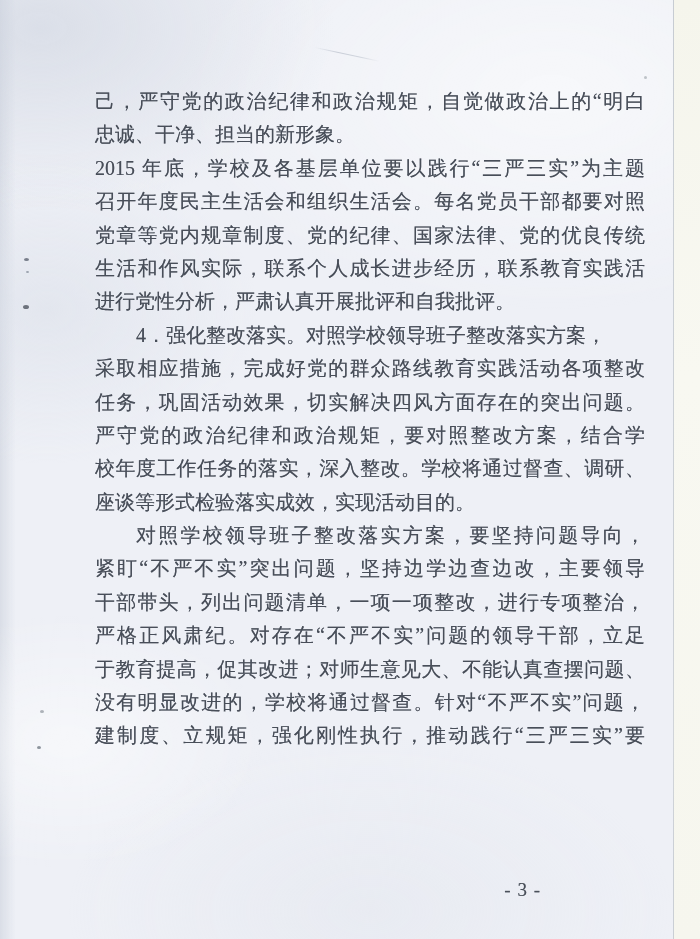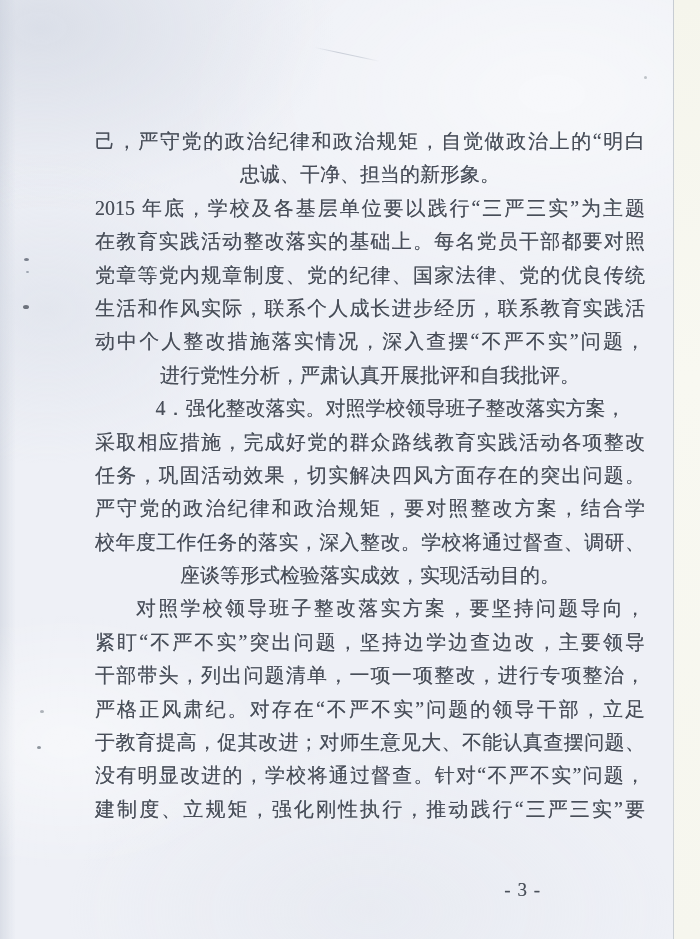--- a/index.html
+++ b/index.html
@@ -26,23 +26,22 @@
   
   .scanner-strip{
     position:absolute;left:674px;top:0;width:26px;height:939px;
     background:linear-gradient(180deg,#f5f5ec 0%,#f8f8f1 40%,#f6f6ee 100%);
   }
   .textblock{
     position:absolute;left:95px;top:85px;width:550px;
     color:#484e59;
     font-size:20px;line-height:33.4px;
     text-shadow:0 0 0.5px rgba(72,78,89,0.65);
-    margin-top:40px;
   }
-  .line{height:33.4px;overflow:visible;text-align:center;}
+  .line{height:33.4px;overflow:visible;text-align:left;}
   .line.fill{text-align:justify;text-align-last:justify;}
   .line.indent{padding-left:41px;}
   .pagenum{
     position:absolute;right:132px;top:879px;
     color:#4a505a;font-size:19px;line-height:22px;letter-spacing:1px;
     text-shadow:0 0 0.5px rgba(74,80,90,0.6);
   }
   .speck{position:absolute;border-radius:50%;}
   .crease{
     position:absolute;left:315px;top:47px;width:66px;height:1px;
@@ -61,24 +60,23 @@
         <div class="speck" style="left: 26px; top: 271px; width: 3px; height: 2px; background: rgb(138, 145, 156); opacity: 0.8;"></div>
         <div class="speck" style="left: 23px; top: 305px; width: 6px; height: 4px; background: rgb(95, 102, 112); opacity: 0.9;"></div>
         <div class="speck" style="left: 40px; top: 710px; width: 4px; height: 3px; background: rgb(154, 160, 168); opacity: 0.8;"></div>
         <div class="speck" style="left: 37px; top: 746px; width: 4px; height: 3px; background: rgb(122, 130, 140); opacity: 0.85;"></div>
         <div class="speck" style="left: 644px; top: 76px; width: 3px; height: 3px; background: rgb(184, 188, 194); opacity: 0.9;"></div>
       </div>
     <div id="textblock" class="textblock">
         <div class="line fill">己，严守党的政治纪律和政治规矩，自觉做政治上的“明白</div>
         <div class="line">忠诚、干净、担当的新形象。</div>
         <div class="line fill">2015 年底，学校及各基层单位要以践行“三严三实”为主题</div>
-        <div class="line fill">在教育实践活动整改落实的基础上。每名党员干部都要对照</div>
+        <div class="line fill">召开年度民主生活会和组织生活会。每名党员干部都要对照</div>
         <div class="line fill">党章等党内规章制度、党的纪律、国家法律、党的优良传统</div>
         <div class="line fill">生活和作风实际，联系个人成长进步经历，联系教育实践活</div>
-        <div class="line fill">动中个人整改措施落实情况，深入查摆“不严不实”问题，</div>
         <div class="line">进行党性分析，严肃认真开展批评和自我批评。</div>
         <div class="line indent">4．强化整改落实。对照学校领导班子整改落实方案，</div>
         <div class="line fill">采取相应措施，完成好党的群众路线教育实践活动各项整改</div>
         <div class="line fill">任务，巩固活动效果，切实解决四风方面存在的突出问题。</div>
         <div class="line fill">严守党的政治纪律和政治规矩，要对照整改方案，结合学</div>
         <div class="line fill">校年度工作任务的落实，深入整改。学校将通过督查、调研、</div>
         <div class="line">座谈等形式检验落实成效，实现活动目的。</div>
         <div class="line fill indent">对照学校领导班子整改落实方案，要坚持问题导向，</div>
         <div class="line fill">紧盯“不严不实”突出问题，坚持边学边查边改，主要领导</div>
         <div class="line fill">干部带头，列出问题清单，一项一项整改，进行专项整治，</div>

